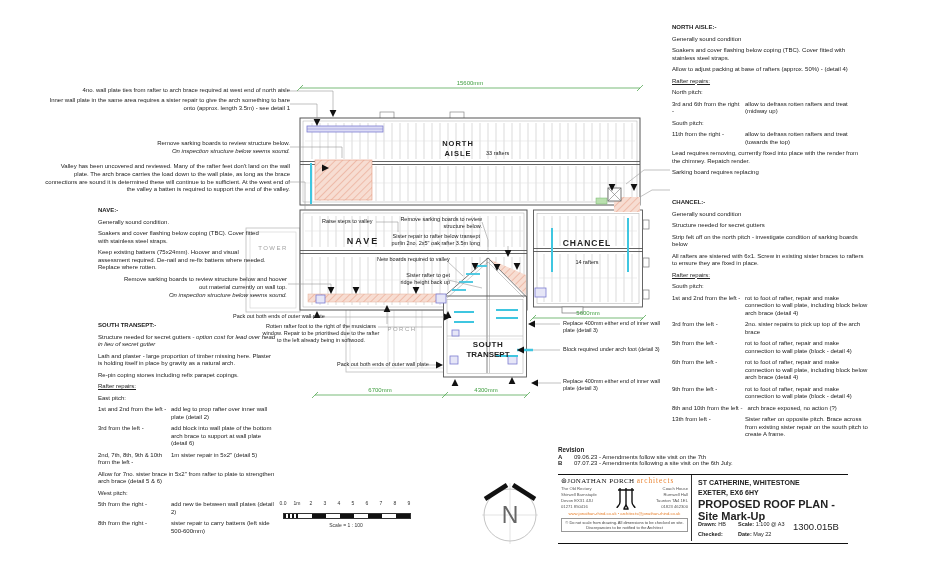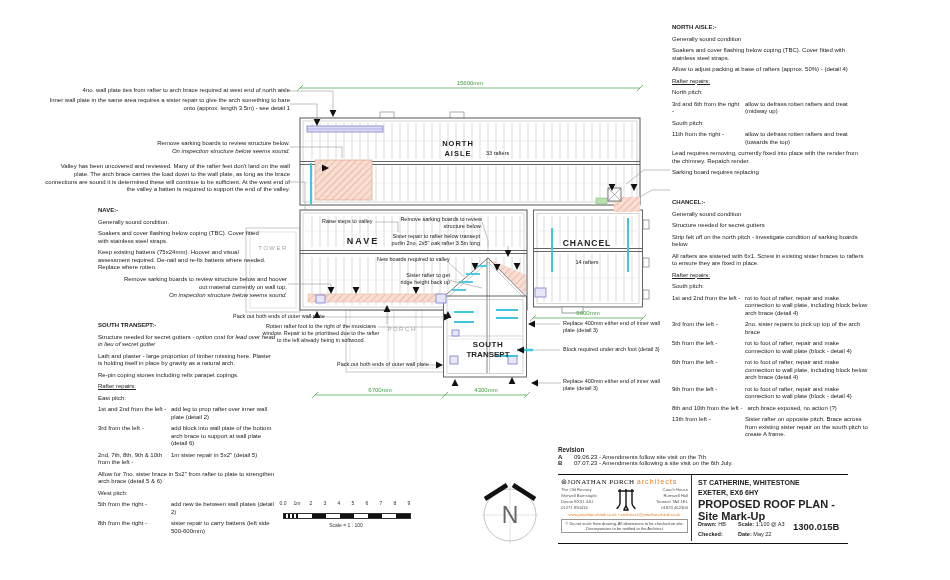--- a/index.html
+++ b/index.html
@@ -31,32 +31,32 @@
   .north{position:absolute;left:478px;top:478px}
   
   .revision{position:absolute;left:558px;top:446px;width:290px;font-size:6px}
   .rev-title{font-weight:bold;font-size:6.3px;margin-bottom:1px}
   .rev-row{display:flex}
   .rev-row .rl{flex:0 0 16px;font-weight:bold}
   .tblock{position:absolute;left:558px;top:474px;width:290px;height:68px;
     border-top:1.5px solid #111;border-bottom:1.5px solid #111}
   .logo-box{position:absolute;left:0;top:0;width:134px;height:66px;border-right:1px solid #333;padding:2px 3px;box-sizing:border-box}
   .brand{font-family:"Liberation Serif",serif;font-size:7px;letter-spacing:.4px;color:#111;white-space:nowrap}
-  .brand .arch{font-family:Liberation Sans, sans-serif;color:#e87f2a;font-size:7.2px;letter-spacing:1px}
+  .brand .arch{font-family:Liberation Serif, serif;color:#e87f2a;font-size:7.2px;letter-spacing:1px}
   .addr-row{display:flex;justify-content:space-between;align-items:flex-start;margin-top:1px}
   .addr{font-size:4.2px;line-height:1.45;color:#555}
   .addr.right{text-align:right}
   .contact{font-size:4.2px;color:#e87f2a;text-align:center;margin-top:1px;white-space:nowrap}
   .disclaimer{border:0.5px solid #999;font-size:4px;line-height:1.3;text-align:center;color:#444;margin-top:1.5px;padding:1px 2px}
   .proj-box{position:absolute;left:140px;top:0;width:150px;height:66px;padding-top:3px;box-sizing:border-box}
   .proj{font-weight:bold;font-size:7px;line-height:1.45}
   .dtitle{font-weight:bold;font-size:11px;}
   .meta{position:absolute;left:0;font-size:5.5px}
   .meta b{font-weight:bold}
-  .dwgnum{position:absolute;left:95px;top:46px;font-weight:bold;font-size:9.5px}
+  .dwgnum{position:absolute;left:95px;top:46px;font-weight:normal;font-size:9.5px}
 </style>
 </head>
 <body>
 
 <div class="sheet">
 
   <svg class="plansvg" width="440" height="400" viewBox="0 0 440 400">
     <defs>
       <pattern id="raft" width="8" height="40" patternUnits="userSpaceOnUse">
         <line x1="2" y1="0" x2="2" y2="40" stroke="#cccccc" stroke-width="0.7"></line>

